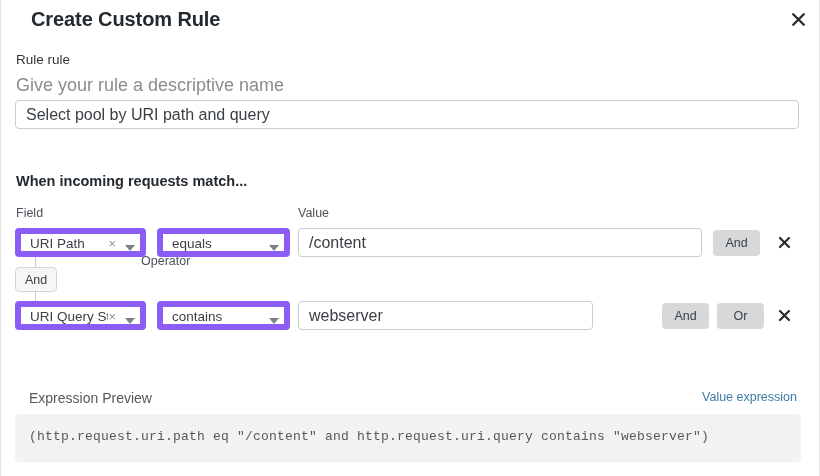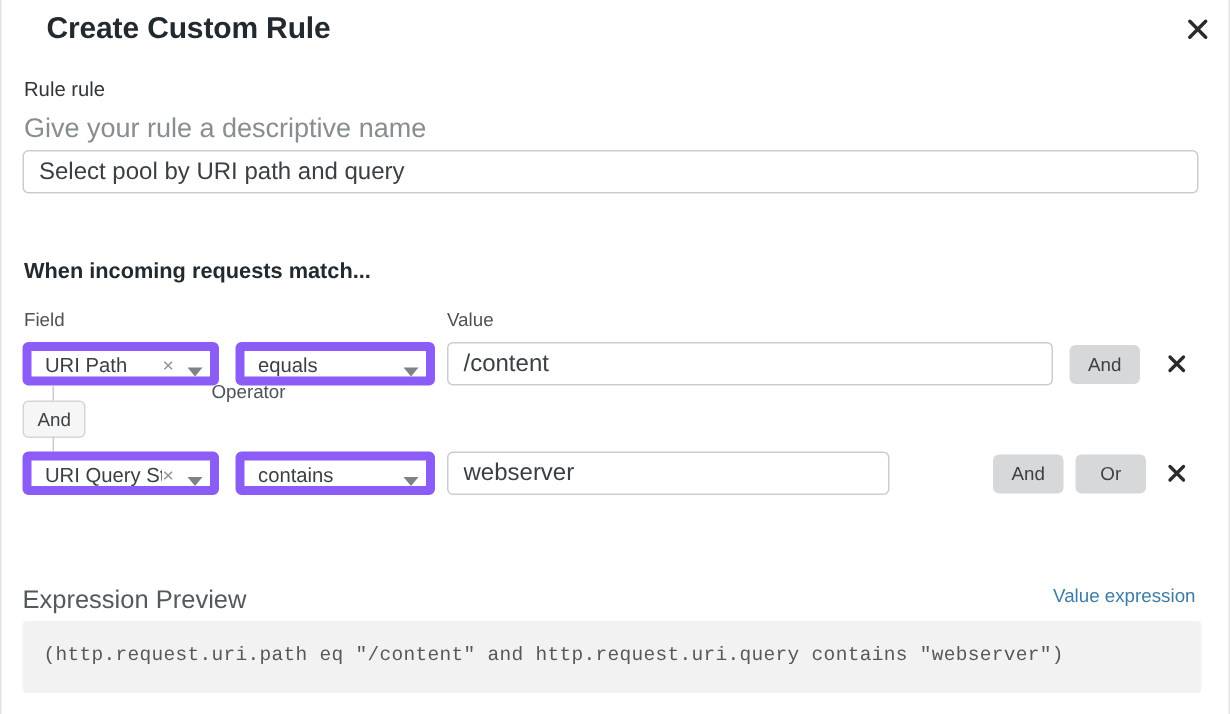--- a/index.html
+++ b/index.html
@@ -189,22 +189,22 @@
     border: 1px solid #d3d6d9;
     border-radius: 4px;
     font-size: 12.5px;
     color: #3d4246;
     cursor: pointer;
   }
 
   
   .expr-label {
     position: absolute;
-    left: 14px; top: 390px;
-    font-size: 17px;
+    left: 28px; top: 390px;
+    font-size: 14px;
     color: #54595e;
   }
   .edit-expr {
     position: absolute;
     right: 22px; top: 390px;
     font-size: 12.5px;
     color: #3d7ca6;
     text-decoration: none;
     cursor: pointer;
   }

